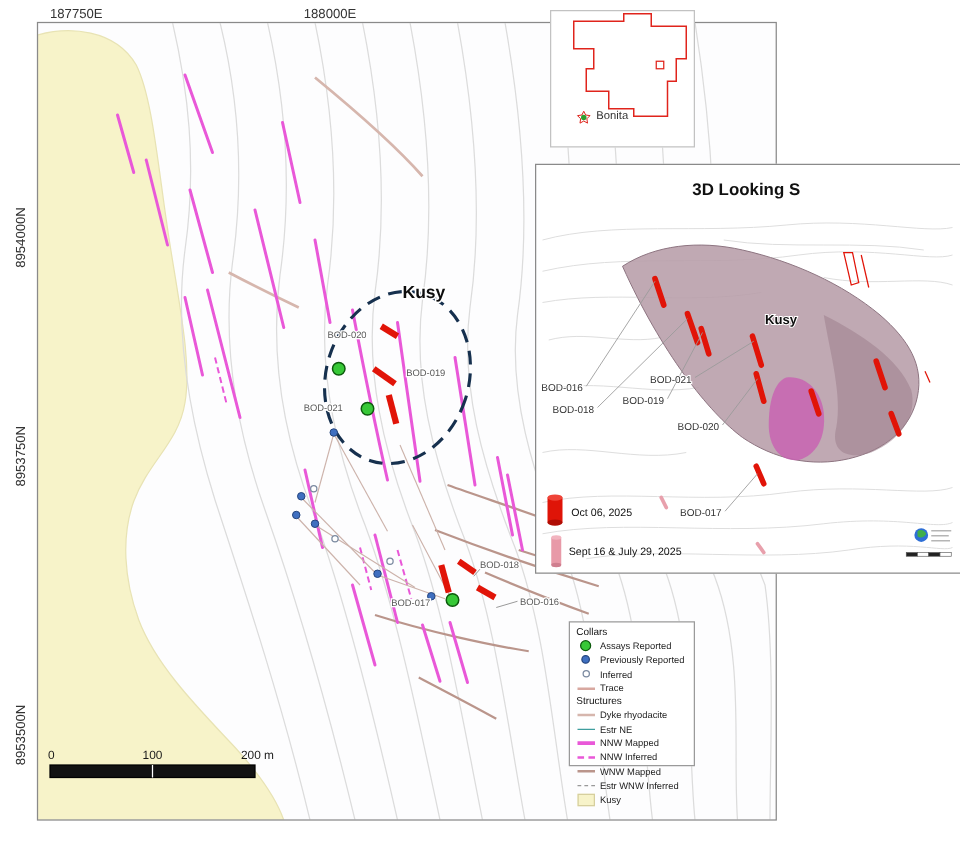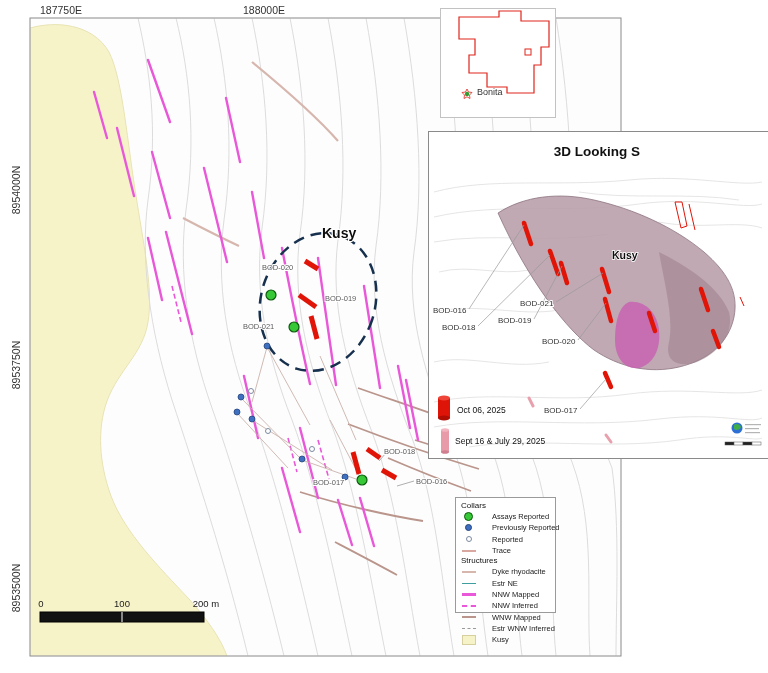--- a/index.html
+++ b/index.html
@@ -13,21 +13,21 @@
   .sc{font:9.5px "Liberation Sans",sans-serif;fill:#1a1a1a;}
   .t3dtitle{font:bold 13.5px "Liberation Sans",sans-serif;fill:#111;}
   .h3d{font:8px "Liberation Sans",sans-serif;fill:#333;paint-order:stroke;stroke:#fff;stroke-width:1.8px;}
   .kusy3d{font:bold 10.5px "Liberation Sans",sans-serif;fill:#0d0d0d;paint-order:stroke;stroke:#fff;stroke-width:1.6px;}
   .leg3d{font:8.5px "Liberation Sans",sans-serif;fill:#111;}
   .bonita{font:9px "Liberation Sans",sans-serif;fill:#333;}
   
   .legend{position:absolute;left:455px;top:497px;width:101px;height:116px;background:#fff;
           border:1px solid #9a9a9a;box-sizing:border-box;padding:3px 5px;font-size:7.5px;color:#222;}
   .lg-title{font-size:8px;color:#111;height:10px;line-height:10px;}
-  .lg-row{display:flex;align-items:center;gap:16px;height:11.3px;}
+  .lg-row{display:flex;align-items:center;gap:4px;height:11.3px;}
   .sym{width:15px;display:flex;justify-content:center;align-items:center;flex:0 0 15px;}
   .dot-green{width:7px;height:7px;border-radius:50%;background:#37c837;border:1px solid #0c5a0c;}
   .dot-blue{width:5px;height:5px;border-radius:50%;background:#3f6fc0;border:1px solid #24457e;}
   .dot-hist{width:4px;height:4px;border-radius:50%;background:#fff;border:1px solid #7b8aa0;}
   .ln{width:14px;height:0;}
   .ln-trace{border-top:2px solid #d8a8a0;}
   .ln-dyke{border-top:2px solid #d6b6ad;}
   .ln-teal{border-top:1px solid #3f9e9e;}
   .ln-nnw{border-top:3px solid #e958d8;}
   .ln-nnwi{border-top:2px dashed #e958d8;}
@@ -204,21 +204,21 @@
     <div class="lg-row">
       <span class="sym">
           <span class="dot-blue"></span>
         </span>
       <span class="lbl">Previously Reported</span>
     </div>
     <div class="lg-row">
       <span class="sym">
           <span class="dot-hist"></span>
         </span>
-      <span class="lbl">Reported</span>
+      <span class="lbl">Inferred</span>
     </div>
     <div class="lg-row">
       <span class="sym">
           <span class="ln ln-trace"></span>
         </span>
       <span class="lbl">Trace</span>
     </div>
     <div class="lg-title">Structures</div>
     <div class="lg-row">
       <span class="sym">

